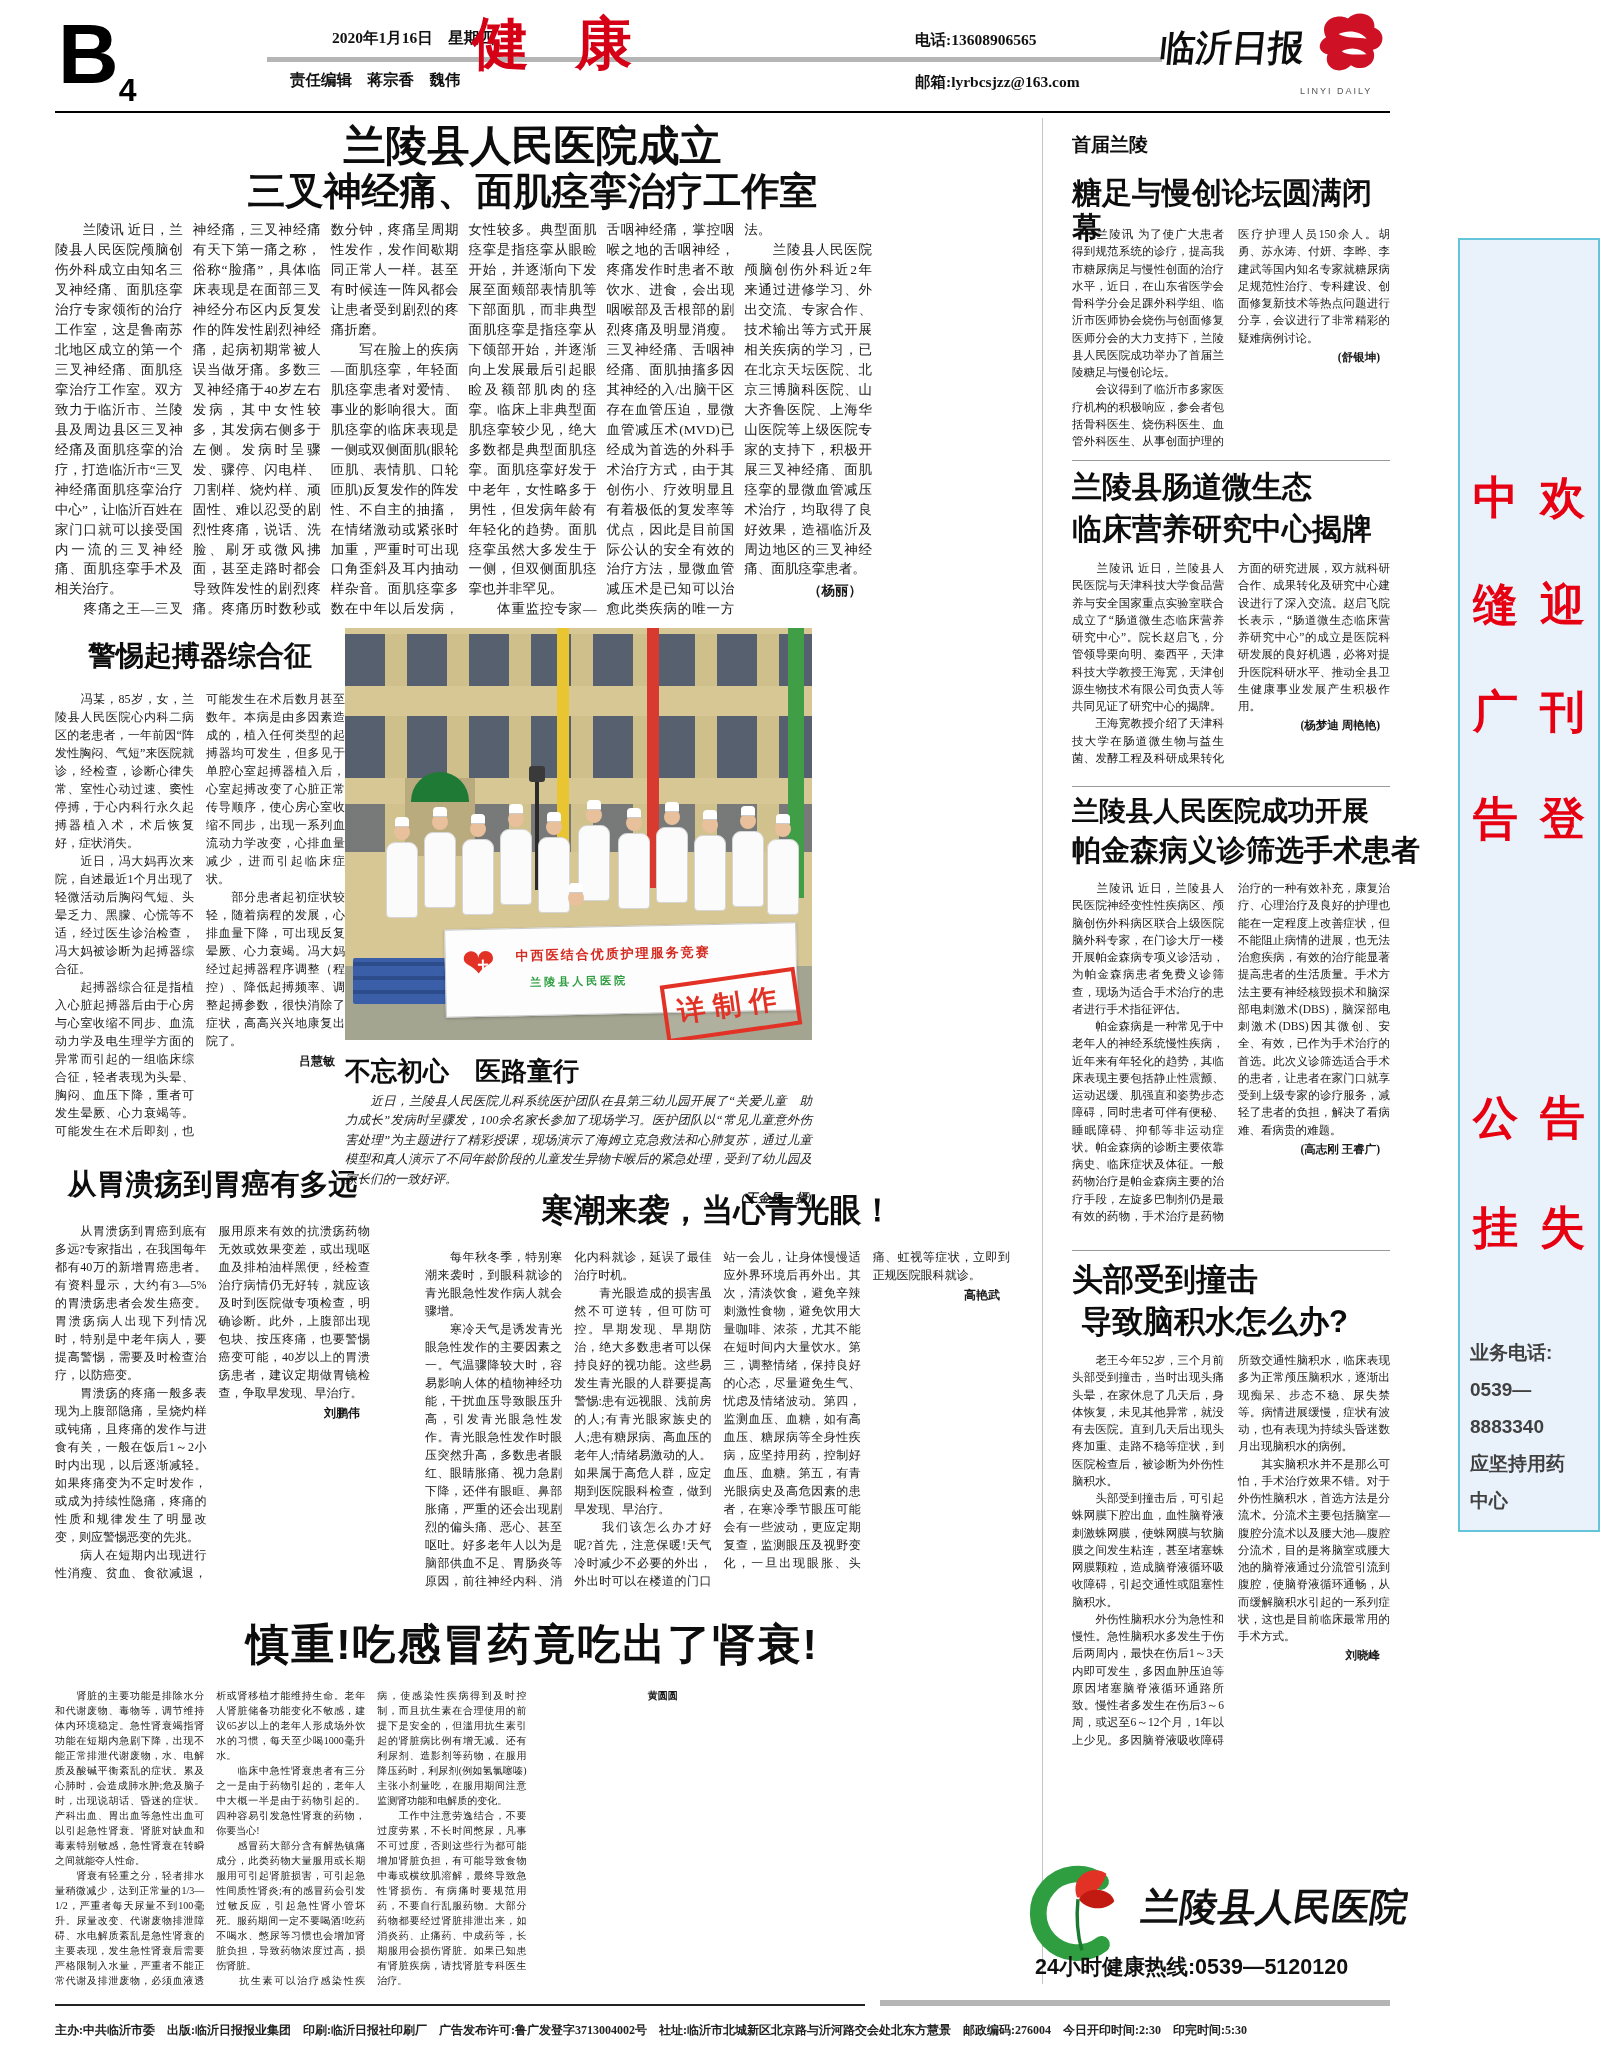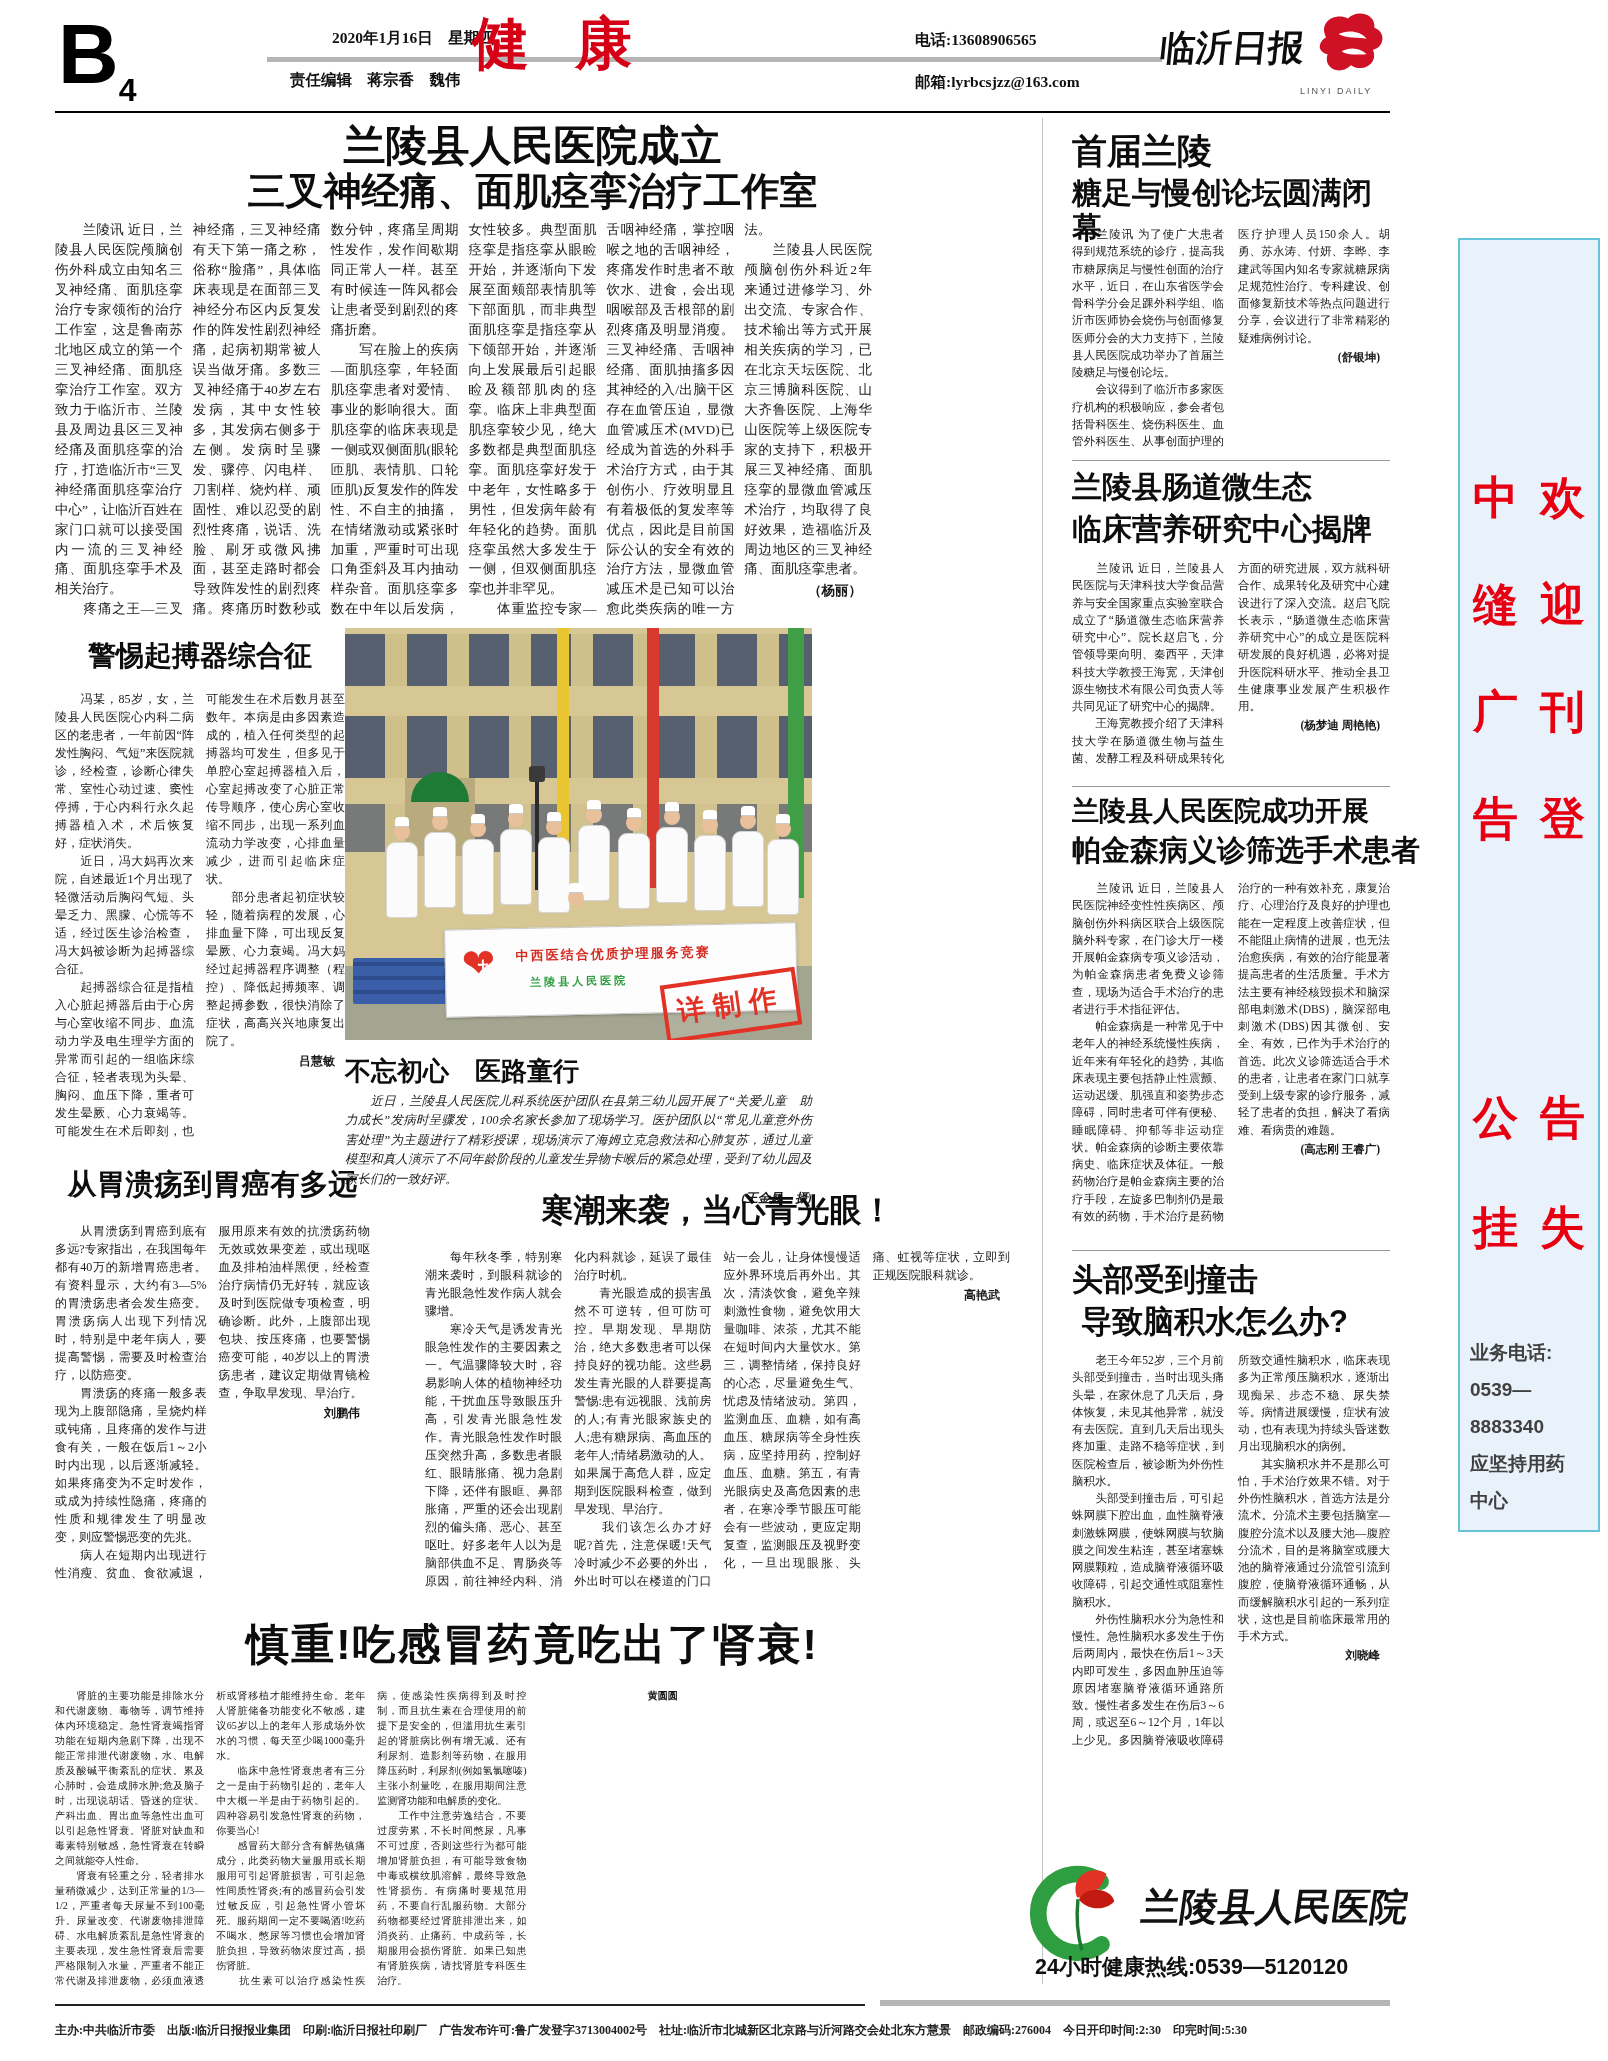--- a/index.html
+++ b/index.html
@@ -231,21 +231,21 @@
   <div class="abs body-text" style="left:55px;top:1688px;width:955px;height:300px;column-count:6;column-gap:12px;font-size:10px;">
     <div class="txt">　　肾脏的主要功能是排除水分和代谢废物、毒物等，调节维持体内环境稳定。急性肾衰竭指肾功能在短期内急剧下降，出现不能正常排泄代谢废物，水、电解质及酸碱平衡紊乱的症状。累及心肺时，会造成肺水肿;危及脑子时，出现说胡话、昏迷的症状。产科出血、胃出血等急性出血可以引起急性肾衰。肾脏对缺血和毒素特别敏感，急性肾衰在转瞬之间就能夺人性命。
 　　肾衰有轻重之分，轻者排水量稍微减少，达到正常量的1/3—1/2，严重者每天尿量不到100毫升。尿量改变、代谢废物排泄障碍、水电解质紊乱是急性肾衰的主要表现，发生急性肾衰后需要严格限制入水量，严重者不能正常代谢及排泄废物，必须血液透析或肾移植才能维持生命。老年人肾脏储备功能变化不敏感，建议65岁以上的老年人形成场外饮水的习惯，每天至少喝1000毫升水。
 　　临床中急性肾衰患者有三分之一是由于药物引起的，老年人中大概一半是由于药物引起的。四种容易引发急性肾衰的药物，你要当心!
 　　感冒药大部分含有解热镇痛成分，此类药物大量服用或长期服用可引起肾脏损害，可引起急性间质性肾炎;有的感冒药会引发过敏反应，引起急性肾小管坏死。服药期间一定不要喝酒!吃药不喝水、憋尿等习惯也会增加肾脏负担，导致药物浓度过高，损伤肾脏。
 　　抗生素可以治疗感染性疾病，使感染性疾病得到及时控制，而且抗生素在合理使用的前提下是安全的，但滥用抗生素引起的肾脏病比例有增无减。还有利尿剂、造影剂等药物，在服用降压药时，利尿剂(例如氢氯噻嗪)主张小剂量吃，在服用期间注意监测肾功能和电解质的变化。
 　　工作中注意劳逸结合，不要过度劳累，不长时间憋尿，凡事不可过度，否则这些行为都可能增加肾脏负担，有可能导致食物中毒或横纹肌溶解，最终导致急性肾损伤。有病痛时要规范用药，不要自行乱服药物。大部分药物都要经过肾脏排泄出来，如消炎药、止痛药、中成药等，长期服用会损伤肾脏。如果已知患有肾脏疾病，请找肾脏专科医生治疗。</div>
     <span class="author">黄圆圆</span>
   </div>
 
-  <div class="abs hl hl-serif kicker" style="left:1072px;top:134px;font-size:35px;font-family:Liberation Mono, monospace;">首届兰陵</div>
+  <div class="abs hl hl-serif kicker" style="left:1072px;top:134px;font-size:19px;">首届兰陵</div>
   <div class="abs hl hl-serif" style="left:1072px;top:176px;width:318px;font-size:30px;">糖足与慢创论坛圆满闭幕</div>
   <div class="abs body-text" style="left:1072px;top:226px;width:318px;height:228px;column-count:2;column-gap:14px;font-size:11.5px;">
     <div class="txt">　　兰陵讯 为了使广大患者得到规范系统的诊疗，提高我市糖尿病足与慢性创面的治疗水平，近日，在山东省医学会骨科学分会足踝外科学组、临沂市医师协会烧伤与创面修复医师分会的大力支持下，兰陵县人民医院成功举办了首届兰陵糖足与慢创论坛。
 　　会议得到了临沂市多家医疗机构的积极响应，参会者包括骨科医生、烧伤科医生、血管外科医生、从事创面护理的医疗护理人员150余人。胡勇、苏永涛、付妍、李晔、李建武等国内知名专家就糖尿病足规范性治疗、专科建设、创面修复新技术等热点问题进行分享，会议进行了非常精彩的疑难病例讨论。</div>
     <span class="author">(舒银坤)</span>
   </div>
   <div class="abs divider" style="left:1072px;top:460px;width:318px;"></div>
 
   <div class="abs hl hl-serif" style="left:1072px;top:470px;font-size:30px;">兰陵县肠道微生态</div>
   <div class="abs hl hl-serif" style="left:1072px;top:512px;font-size:30px;">临床营养研究中心揭牌</div>

